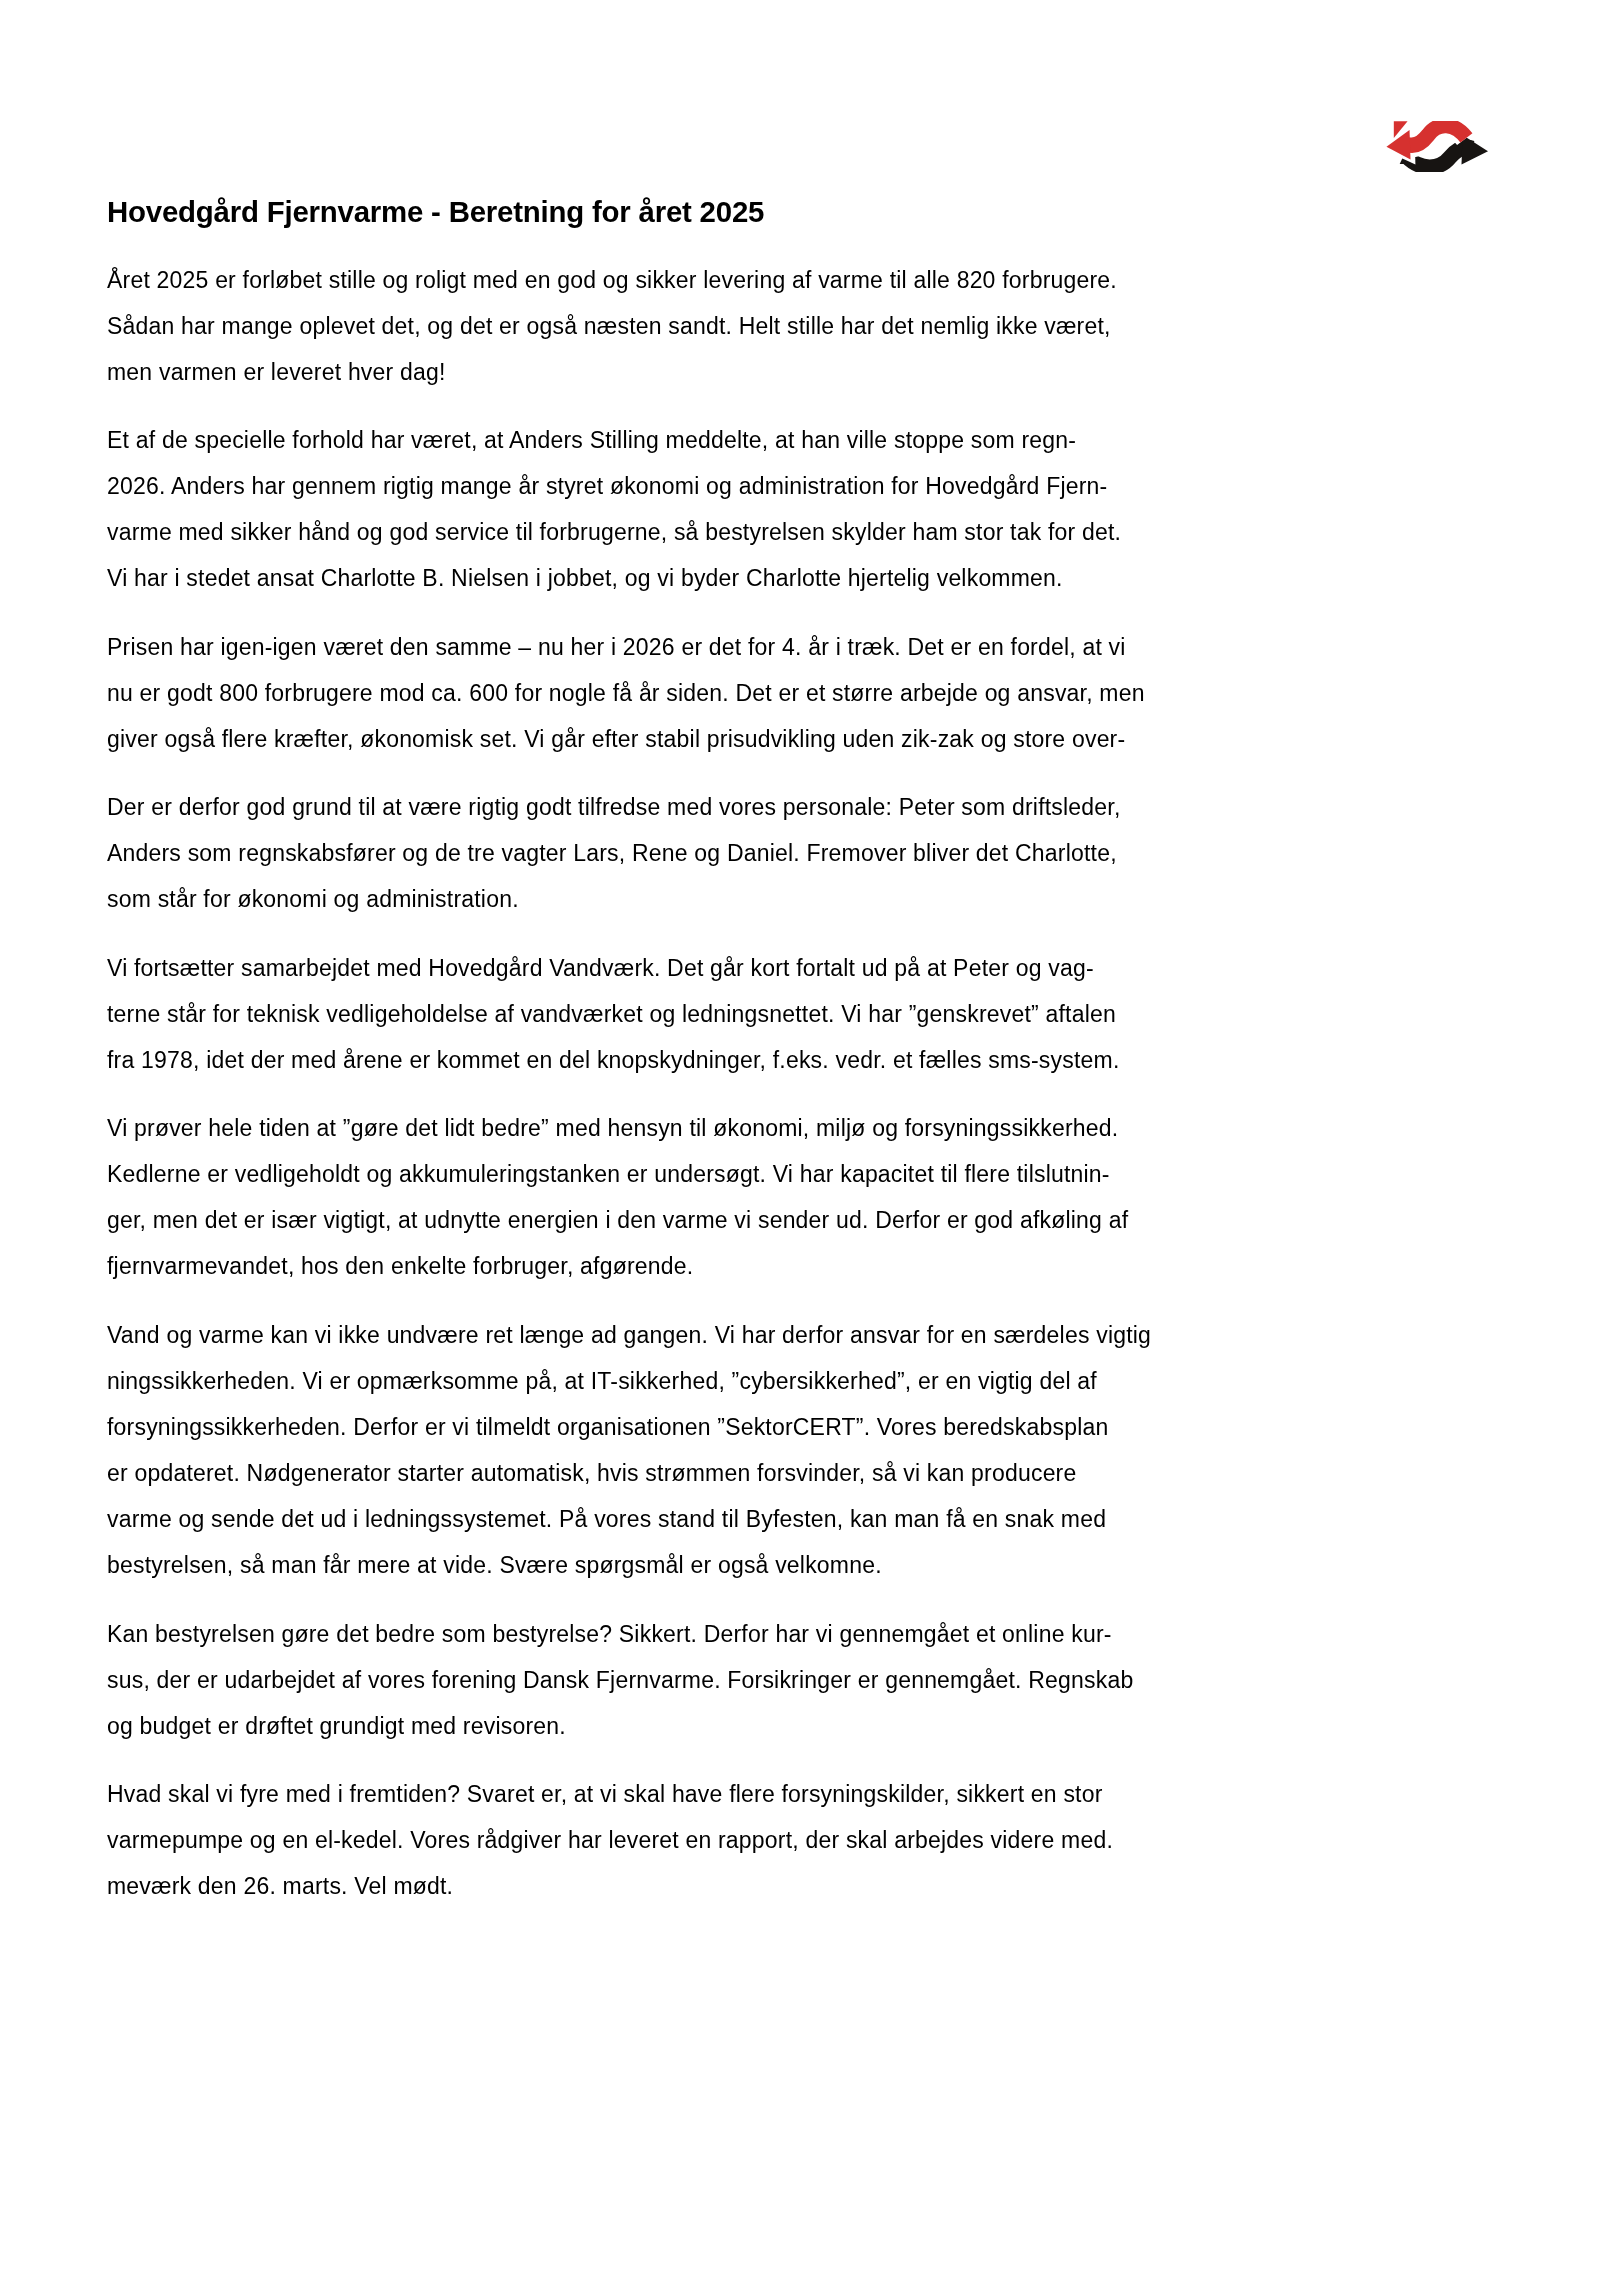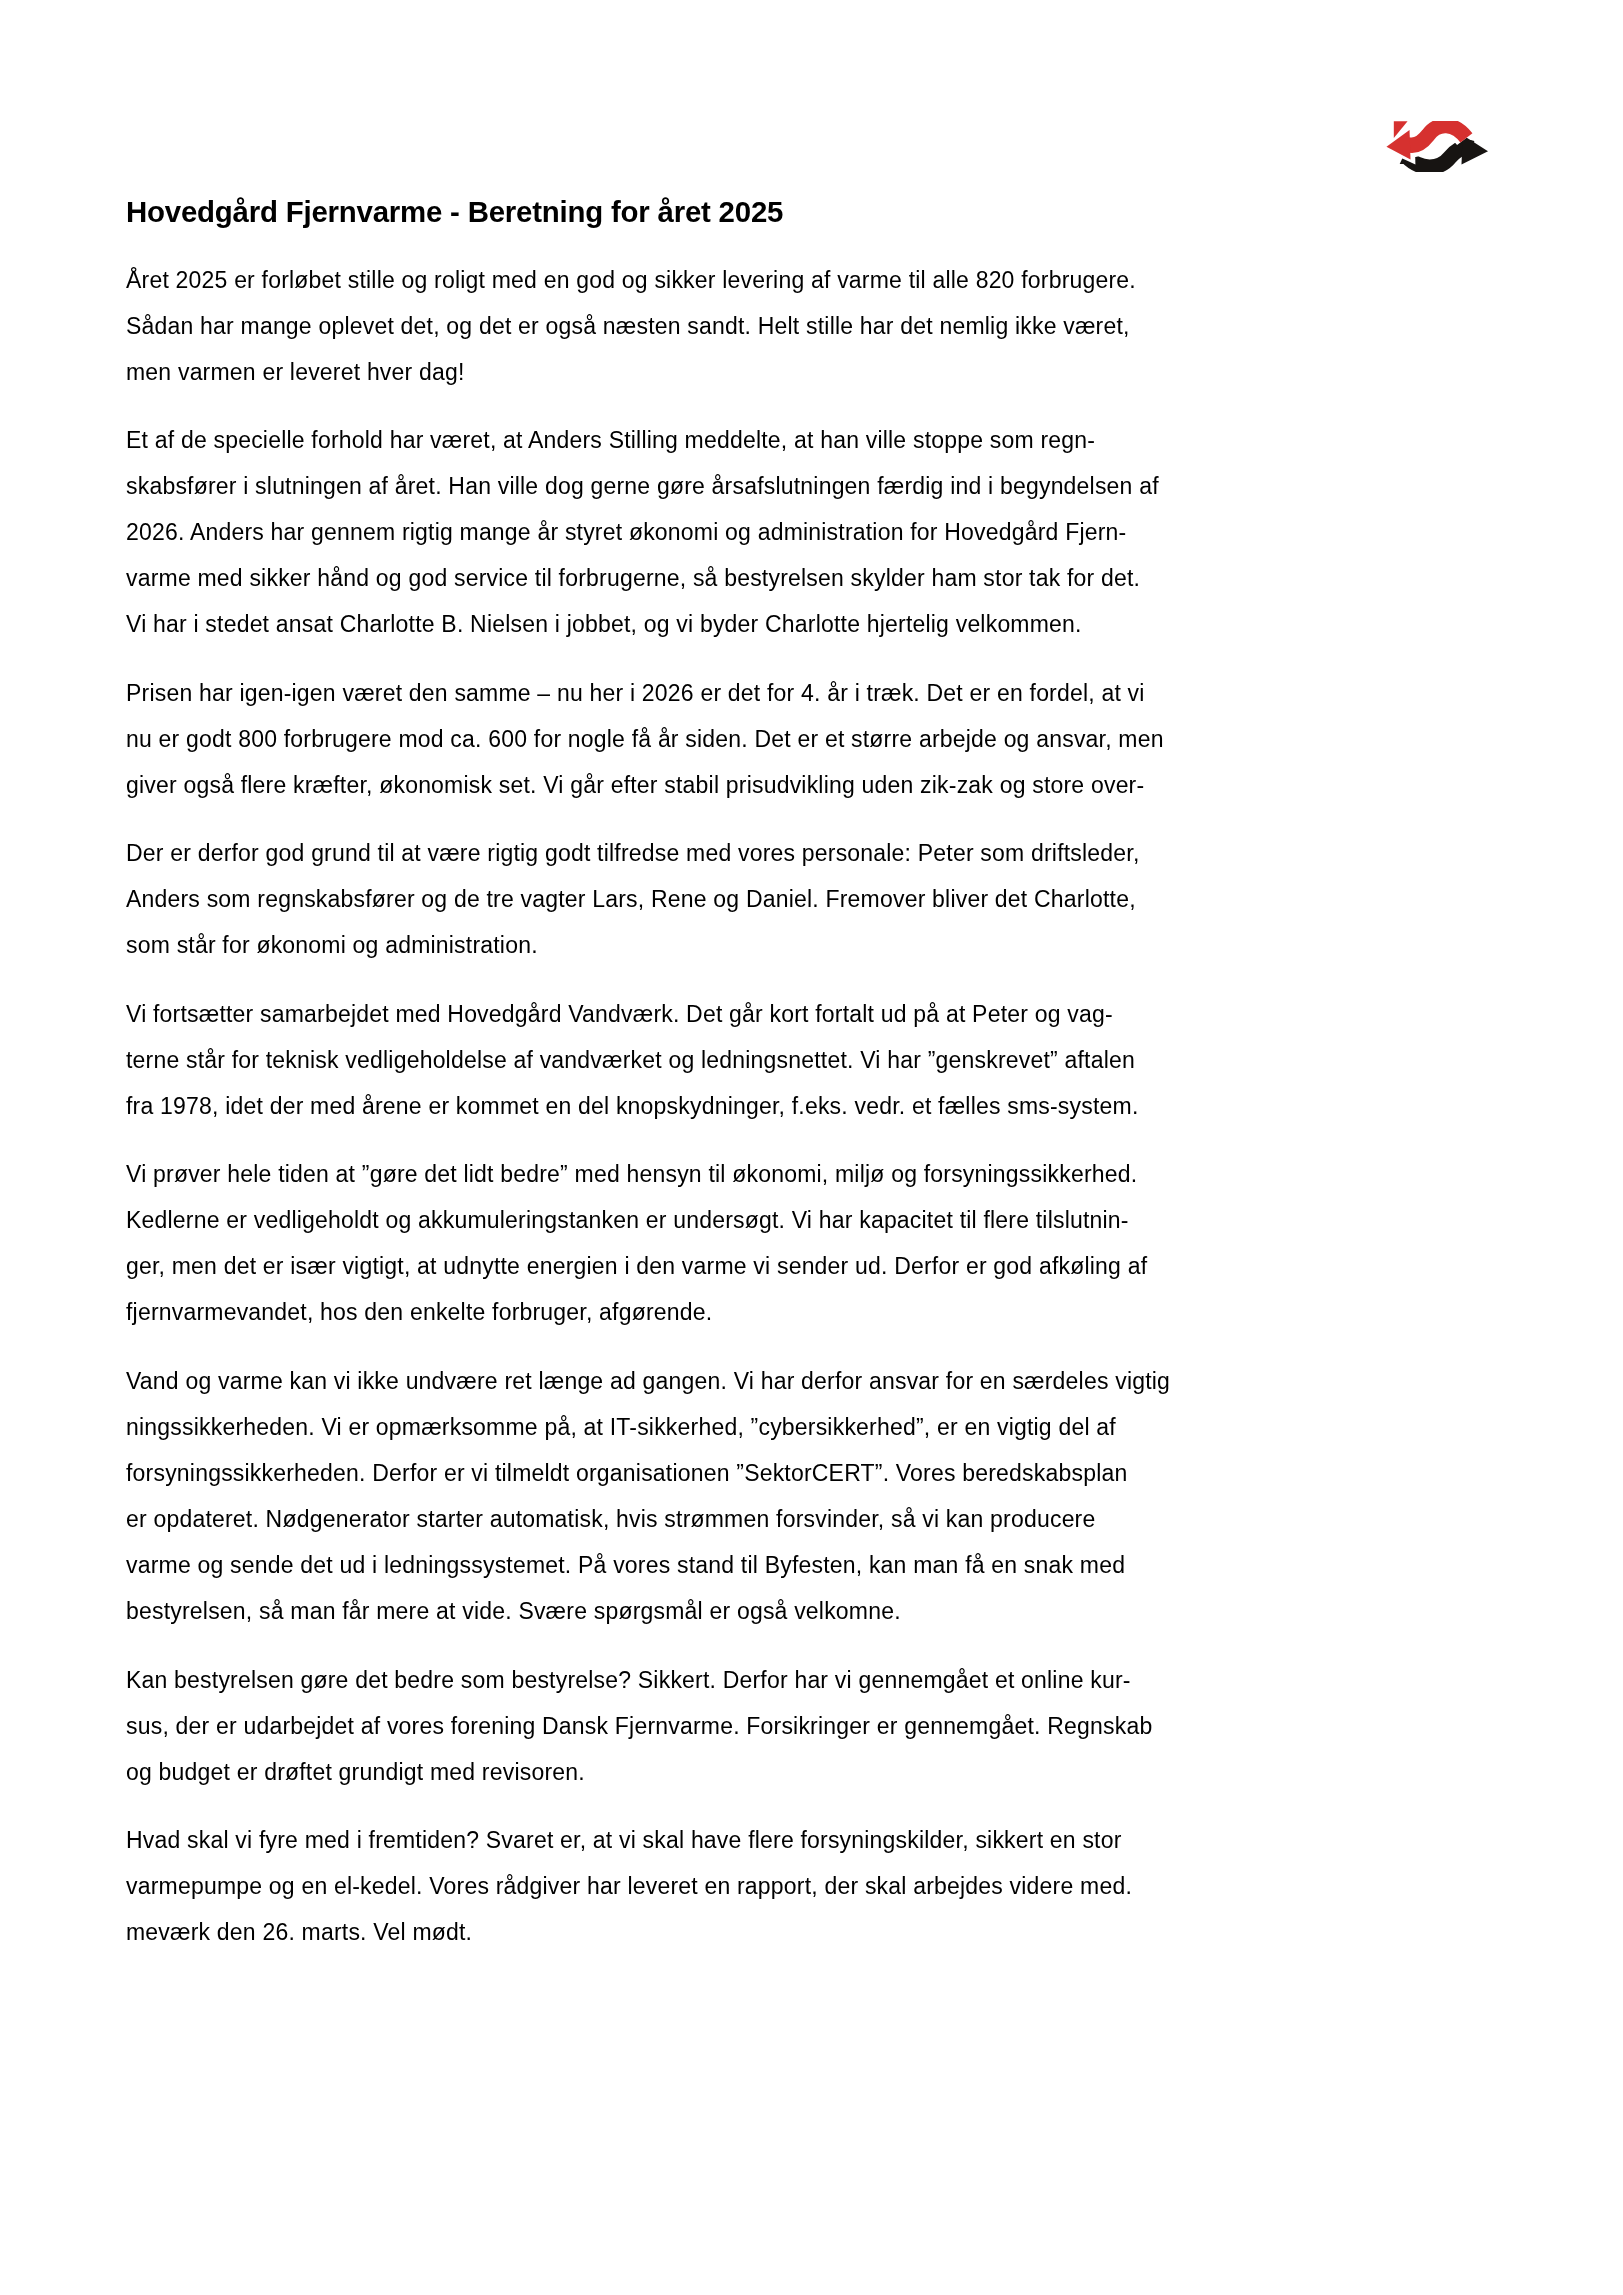--- a/index.html
+++ b/index.html
@@ -11,21 +11,21 @@
     position: relative;
     width: 1623px;
     height: 2295px;
     background: #ffffff;
     overflow: hidden;
     font-family: "Liberation Sans", sans-serif;
     color: #000000;
   }
   .content {
     position: absolute;
-    left: 126px;
+    left: 107px;
     top: 195px;
     width: 1374px;
   }
   .doc-title {
     font-size: 29.4px;
     font-weight: bold;
     line-height: 34px;
     letter-spacing: -0.2px;
     margin: 0 0 27.5px 0;
     white-space: nowrap;
@@ -75,21 +75,20 @@
   <div class="content">
     <h1 class="doc-title">Hovedgård Fjernvarme - Beretning for året 2025</h1>
 
     <div class="para">
         <div>Året 2025 er forløbet stille og roligt med en god og sikker levering af varme til alle 820 forbrugere.</div>
         <div>Sådan har mange oplevet det, og det er også næsten sandt. Helt stille har det nemlig ikke været,</div>
         <div>men varmen er leveret hver dag!</div>
       </div>
     <div class="para">
         <div>Et af de specielle forhold har været, at Anders Stilling meddelte, at han ville stoppe som regn-</div>
-        <div>skabsfører i slutningen af året. Han ville dog gerne gøre årsafslutningen færdig ind i begyndelsen af</div>
         <div>2026. Anders har gennem rigtig mange år styret økonomi og administration for Hovedgård Fjern-</div>
         <div>varme med sikker hånd og god service til forbrugerne, så bestyrelsen skylder ham stor tak for det.</div>
         <div>Vi har i stedet ansat Charlotte B. Nielsen i jobbet, og vi byder Charlotte hjertelig velkommen.</div>
       </div>
     <div class="para">
         <div>Prisen har igen-igen været den samme – nu her i 2026 er det for 4. år i træk. Det er en fordel, at vi</div>
         <div>nu er godt 800 forbrugere mod ca. 600 for nogle få år siden. Det er et større arbejde og ansvar, men</div>
         <div>giver også flere kræfter, økonomisk set. Vi går efter stabil prisudvikling uden zik-zak og store over-</div>
       </div>
     <div class="para">

